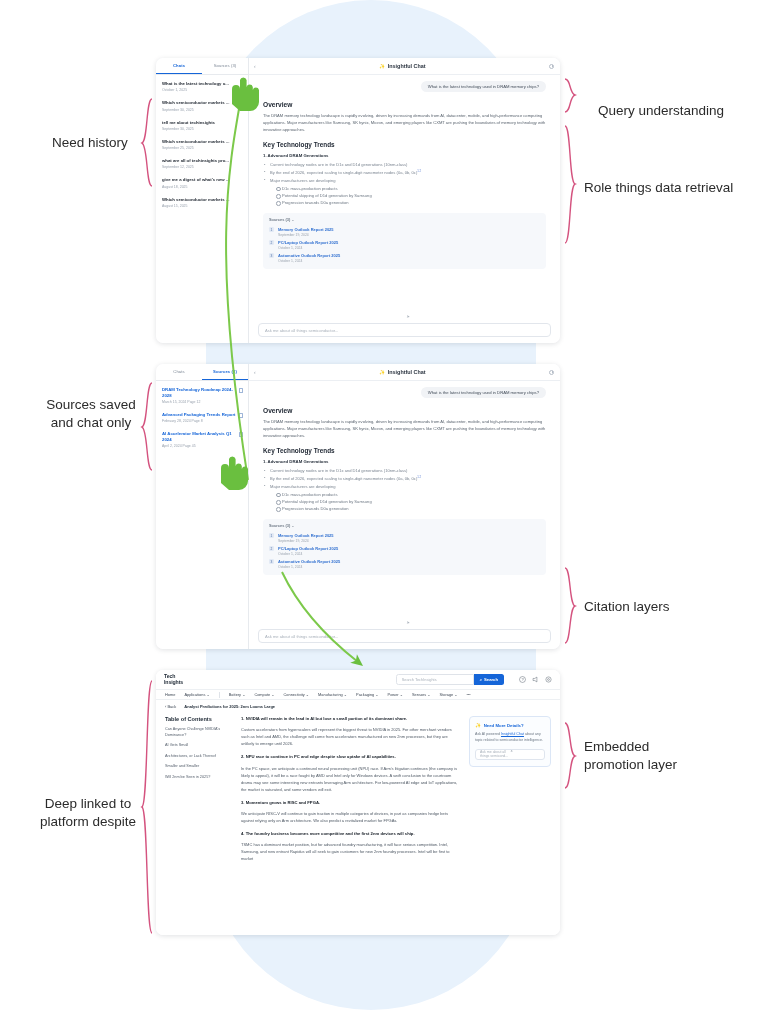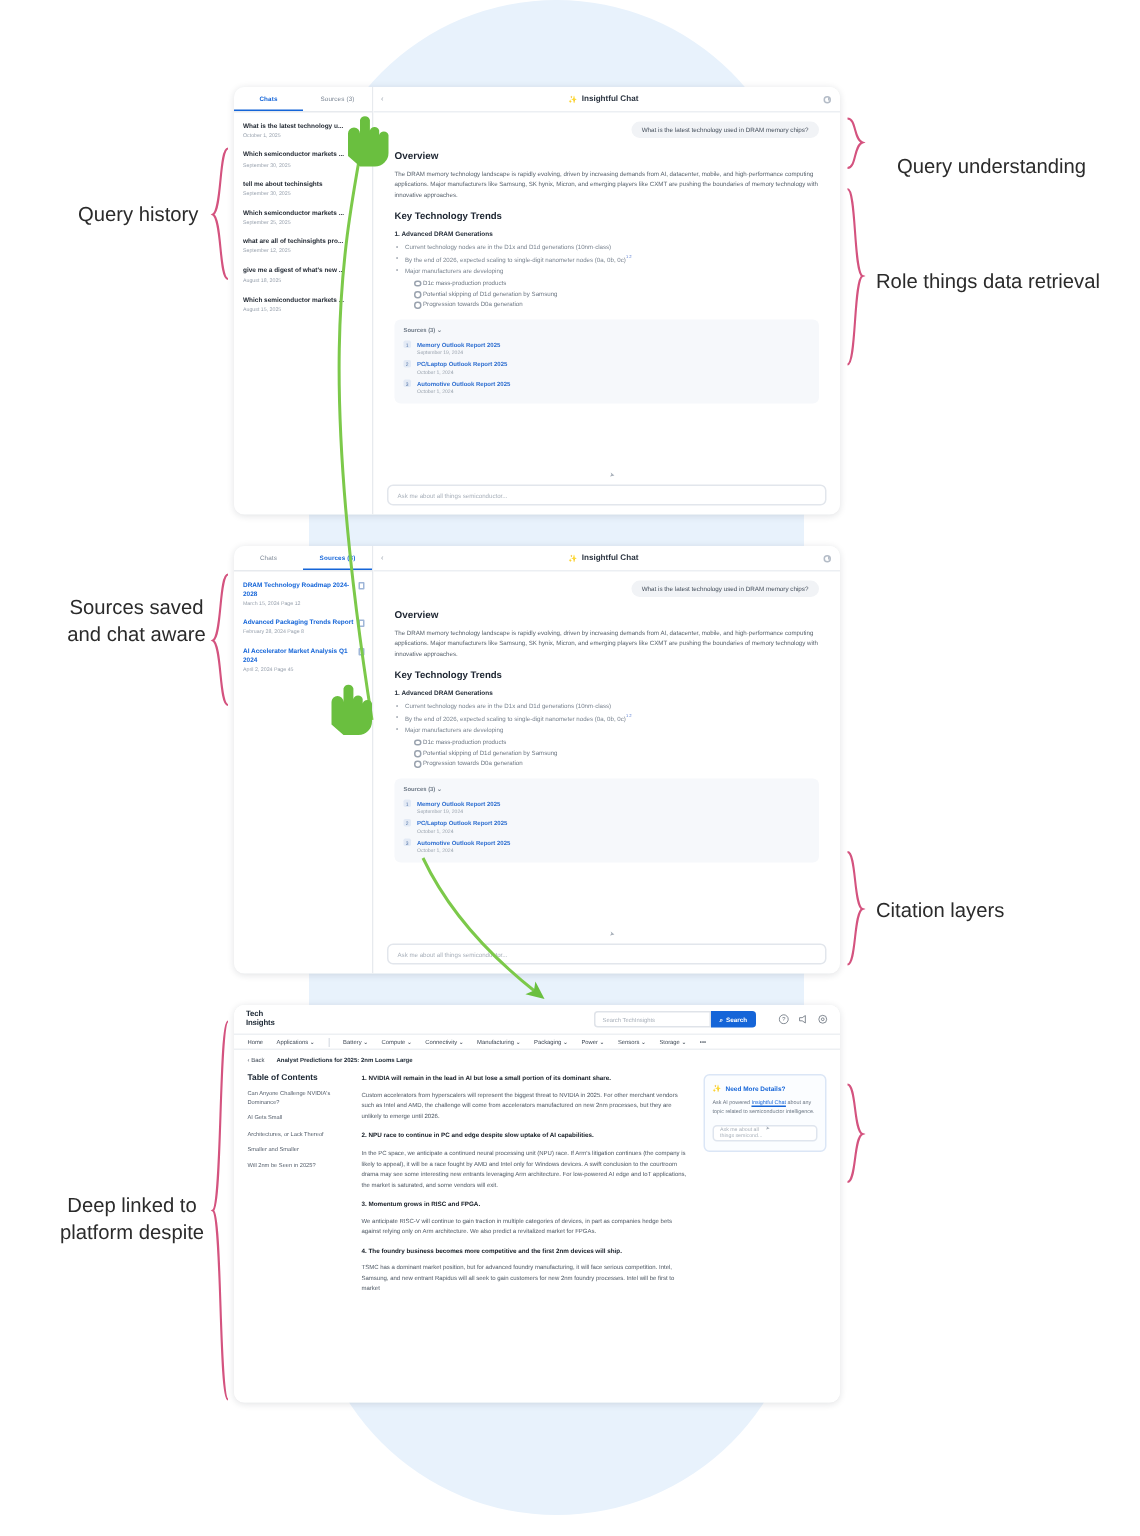--- a/index.html
+++ b/index.html
@@ -499,27 +499,27 @@
     <g transform="translate(215,455)">
       <path d="M6,28 L6,13 a4,4 0 0 1 8,0 L14,4 a3.4,3.4 0 0 1 6.6,0 L20.6,11 a3.2,3.2 0 0 1 6.2,0 L26.8,14 a3.2,3.2 0 0 1 6.2,0 L33,26 a9,9 0 0 1 -9,9 L14,35 Z" fill="#6abf3f"></path>
     </g>
 
     <path d="M282,572 C300,610 330,640 358,662" stroke="#7cc94a" stroke-width="2" fill="none" marker-end="url(#ah)"></path>
   </svg>
 
   <svg class="brace" style="left:140px; top:98px;" width="14" height="90">
     <path d="M12,1 C6,1 8,42 2,45 C8,48 6,88 12,88" stroke="#d4537f" stroke-width="1.4" fill="none"></path>
   </svg>
-  <div class="anno" style="left:52px; top:134px;">Query history</div>
+  <div class="anno" style="left:52px; top:134px;">Need history</div>
 
   <svg class="brace" style="left:140px; top:382px;" width="14" height="90">
     <path d="M12,1 C6,1 8,42 2,45 C8,48 6,88 12,88" stroke="#d4537f" stroke-width="1.4" fill="none"></path>
   </svg>
   <div class="anno" style="left:42px; top:396px; width:98px; text-align:center; white-space:pre-line;">Sources saved
-and chat aware</div>
+and chat only</div>
 
   <svg class="brace" style="left:140px; top:680px;" width="14" height="255">
     <path d="M12,1 C6,1 8,124 2,127 C8,130 6,253 12,253" stroke="#d4537f" stroke-width="1.4" fill="none"></path>
   </svg>
   <div class="anno" style="left:36px; top:795px; width:104px; text-align:center; white-space:pre-line;">Deep linked to
 platform despite</div>
 
   <svg class="brace" style="left:563px; top:78px;" width="14" height="36">
     <path d="M2,1 C8,1 6,15 12,17 C6,19 8,34 2,34" stroke="#d4537f" stroke-width="1.4" fill="none"></path>
   </svg>
@@ -531,14 +531,16 @@
   <div class="anno" style="left:584px; top:179px;">Role things data retrieval</div>
 
   <svg class="brace" style="left:563px; top:567px;" width="14" height="78">
     <path d="M2,1 C8,1 6,37 12,39 C6,41 8,76 2,76" stroke="#d4537f" stroke-width="1.4" fill="none"></path>
   </svg>
   <div class="anno" style="left:584px; top:598px;">Citation layers</div>
 
   <svg class="brace" style="left:563px; top:722px;" width="14" height="68">
     <path d="M2,1 C8,1 6,32 12,34 C6,36 8,66 2,66" stroke="#d4537f" stroke-width="1.4" fill="none"></path>
   </svg>
+  <div class="anno" style="left:584px; top:738px; white-space:pre-line;">Embedded
+promotion layer</div>
 
 </div>
 
 </body></html>

